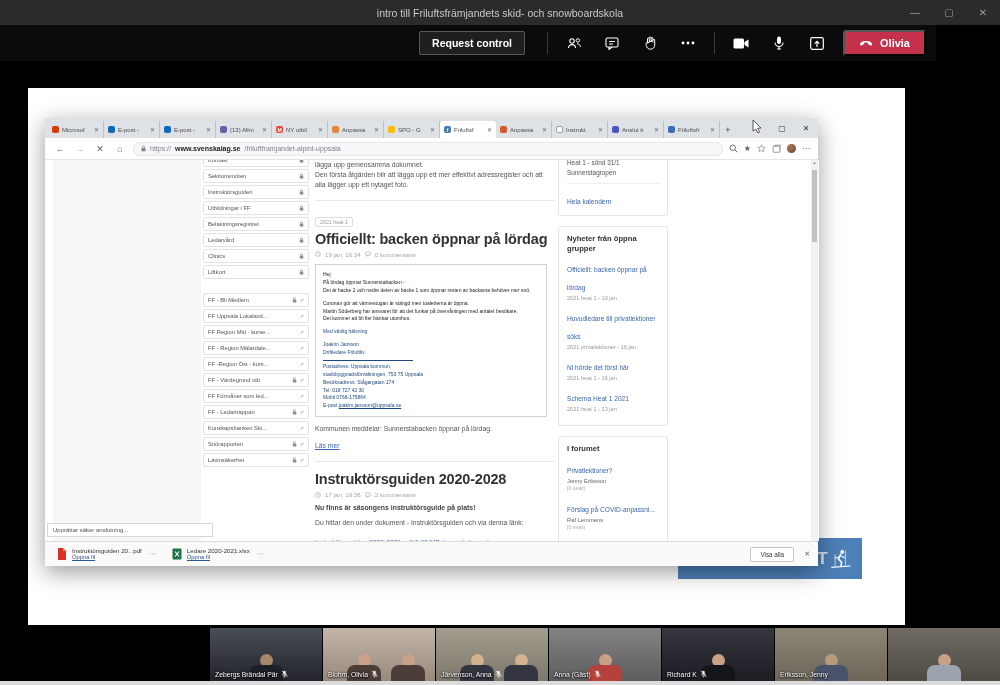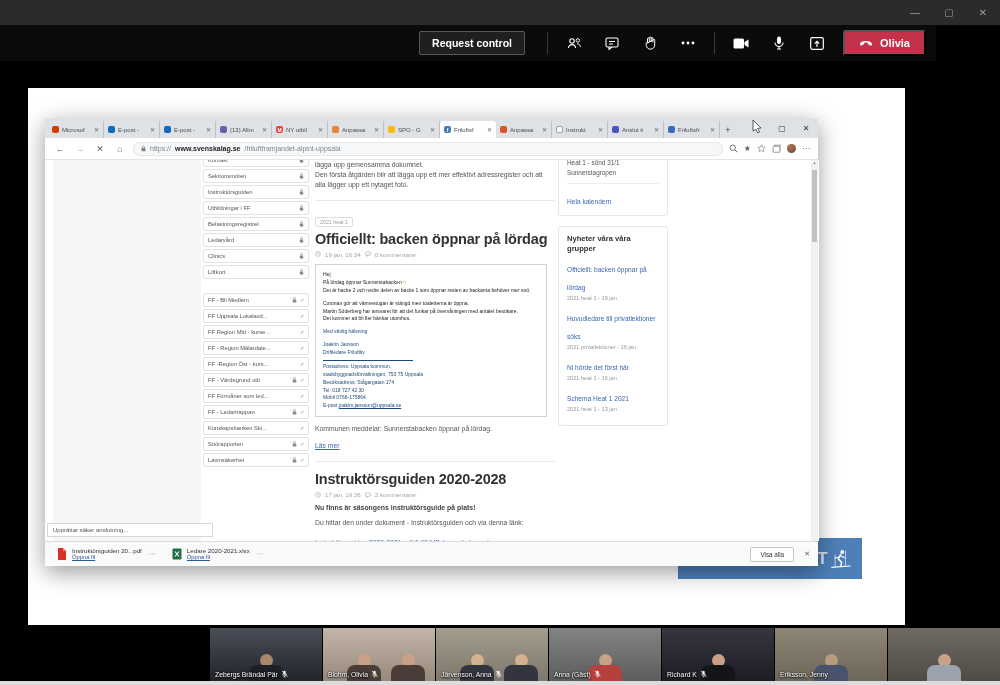--- a/index.html
+++ b/index.html
@@ -129,20 +129,21 @@
   .p-head { width:13px; height:13px; border-radius:50%; margin:0 auto; }
   .p-body { width:34px; height:22px; border-radius:8px 8px 0 0; margin-top:-2px; }
   .vlabel { position:absolute; left:5px; bottom:3px; display:flex; align-items:center; gap:3px;
             color:#fff; font-size:6.8px; text-shadow:0 0 2px #000, 0 1px 2px #000; z-index:2; }
   .bottomstrip { position:absolute; left:0; top:681px; width:1000px; height:4px; background:#dcdcdc; }
 </style>
 </head>
 <body>
 
 <div class="titlebar">
+  <span class="title">intro till Friluftsfrämjandets skid- och snowboardskola</span>
   <div class="win-controls">
     <span>—</span>
     <span>▢</span>
     <span>✕</span>
   </div>
 </div>
 
 <div class="toolbar">
   <button class="btn-request">Request control</button>
   <div class="tb-div"></div>
@@ -519,26 +520,34 @@
       </div>
 
       <div class="rightcol">
         <div class="card" style="margin-top:-10px">
           <div class="cal-line">Heat 1 - sönd 31/1</div>
           <div class="cal-line">Sunnerstagropen</div>
           <div class="cal-div"></div>
           <a class="news-title">Hela kalendern</a>
         </div>
         <div class="card">
-          <div class="card-title">Nyheter våra våra grupper</div>
+          <div class="card-title">Nyheter från öppna grupper</div>
           <div>
               <div class="news-item"><a class="news-title">Officiellt: backen öppnar på lördag</a><div class="news-meta">2021 heat 1 - 19 jan</div></div>
               <div class="news-item"><a class="news-title">Huvudledare till privatlektioner söks</a><div class="news-meta">2021 privatlektioner - 16 jan</div></div>
               <div class="news-item"><a class="news-title">Ni hörde det först här</a><div class="news-meta">2021 heat 1 - 16 jan</div></div>
               <div class="news-item"><a class="news-title">Schema Heat 1 2021</a><div class="news-meta">2021 heat 1 - 13 jan</div></div>
+            </div>
+        </div>
+        <div class="card">
+          <div class="card-title">I forumet</div>
+          <div>
+              <div class="forum-item"><a class="news-title">Privatlektioner?</a><div class="forum-author">Jenny Eriksson</div><div class="forum-replies">[0 svar]</div></div>
+              <div class="forum-item"><a class="news-title">Förslag på COVID-anpassni...</a><div class="forum-author">Raf Lemmens</div><div class="forum-replies">[0 svar]</div></div>
+              <div class="forum-item"></div>
             </div>
         </div>
       </div>
     </div>
 
     <div class="scrollbar">
       <span class="scroll-up">▲</span>
       <span class="scroll-thumb"></span>
     </div>
 

